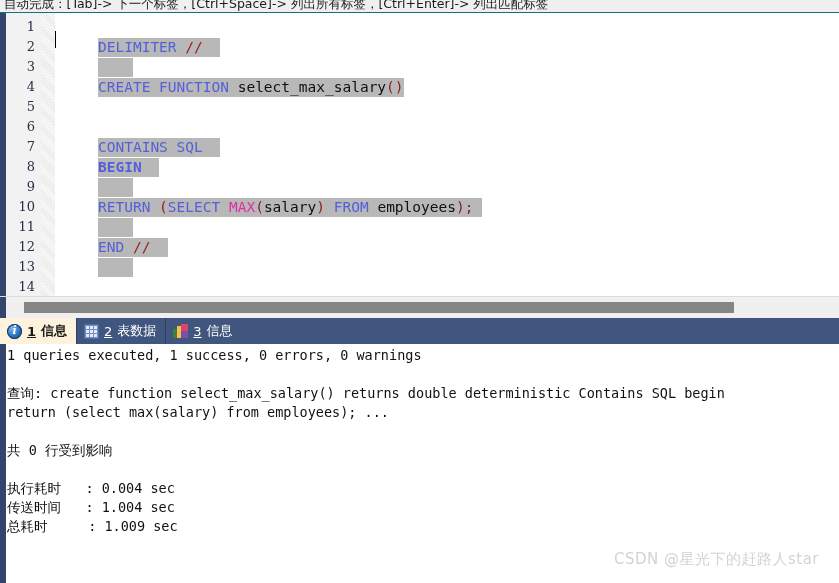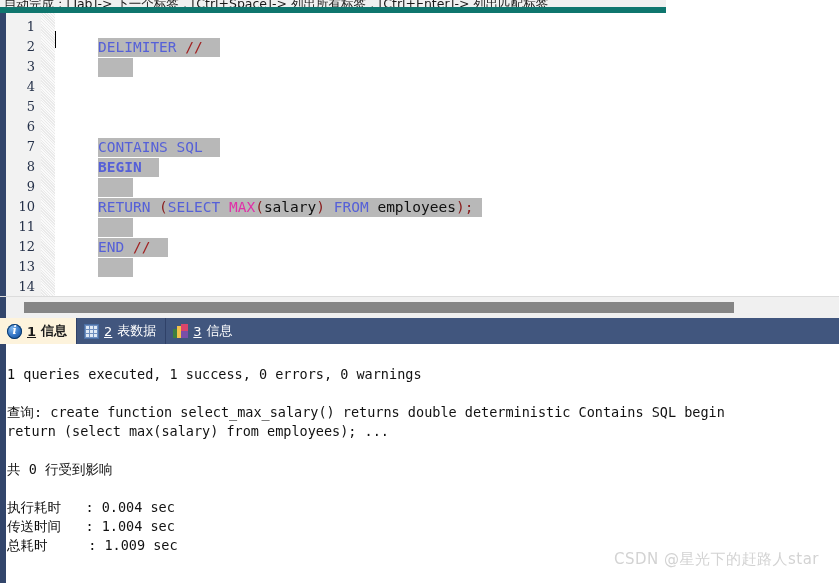--- a/index.html
+++ b/index.html
@@ -12,25 +12,25 @@
     height: 583px;
     font-family: "Liberation Sans", sans-serif;
     overflow: hidden;
     position: relative;
   }
 
   
   #hint-strip {
     position: absolute;
     left: 0; top: 0;
-    width: 666px;
+    width: 839px;
     height: 13px;
     background: #f0f0f0;
     overflow: hidden;
-    border-bottom: 6px solid #0f766e;
+    border-bottom: 1px solid #0f766e;
     box-sizing: border-box;
   }
   #hint-strip .hint-text {
     position: absolute;
     left: 4px;
     top: -4px;
     font-family: "DejaVu Sans", sans-serif;
     font-size: 12.5px;
     color: #1a1a1a;
     white-space: nowrap;
@@ -277,21 +277,21 @@
   }
   #results-body {
     position: absolute;
     left: 7px; top: 0;
     right: 0; bottom: 0;
     font-family: "DejaVu Sans Mono", monospace;
     font-size: 13.5px;
     line-height: 19px;
     color: #111111;
     white-space: pre;
-    padding-top: 21px;
+    padding-top: 2px;
   }
   .rline { height: 19px; white-space: pre; }
   .rblank { height: 19px; }
 
   
   #watermark {
     position: absolute;
     right: 20px;
     bottom: 14px;
     font-family: "DejaVu Sans", sans-serif;
@@ -328,20 +328,21 @@
     </div>
   <div id="gutter-fold">
     <div id="fold-box"></div>
     <div id="fold-line"></div>
     <div id="fold-foot"></div>
   </div>
   <div id="code-area">
       <div class="code-line" style="top: 4px;"></div>
       <div class="code-line" style="top: 24px;"><span class="sel"><span class="kw">DELIMITER</span><span class="id"> </span><span class="cm">//</span><span class="id">  </span></span></div>
       <div class="code-line" style="top: 44px;"><span class="sel"><span class="id">    </span></span></div>
+      <div class="code-line" style="top: 64px;"><span class="sel"><span class="kw">CREATE FUNCTION</span><span class="id"> select_max_salary</span><span class="pn">()</span></span></div>
       <div class="code-line" style="top: 124px;"><span class="sel"><span class="kw">CONTAINS SQL</span><span class="id">  </span></span></div>
       <div class="code-line" style="top: 144px; font-weight: bold;"><span class="sel"><span class="kw">BEGIN</span><span class="id">  </span></span></div>
       <div class="code-line" style="top: 164px;"><span class="sel"><span class="id">    </span></span></div>
       <div class="code-line" style="top: 184px;"><span class="sel"><span class="kw">RETURN </span><span class="pn">(</span><span class="kw">SELECT </span><span class="fn">MAX</span><span class="pn">(</span><span class="id">salary</span><span class="pn">)</span><span class="id"> </span><span class="kw">FROM</span><span class="id"> employees</span><span class="pn">);</span><span class="id"> </span></span></div>
       <div class="code-line" style="top: 204px;"><span class="sel"><span class="id">    </span></span></div>
       <div class="code-line" style="top: 224px;"><span class="sel"><span class="kw">END</span><span class="id"> </span><span class="cm">//</span><span class="id">  </span></span></div>
       <div class="code-line" style="top: 244px;"><span class="sel"><span class="id">    </span></span></div>
       <div class="code-line" style="top: 264px; margin-top: 28px;"><span class="sel"><span class="kw">DELIMITER ;</span><span class="id"> </span></span></div>
     </div>
   <div id="caret"></div>

